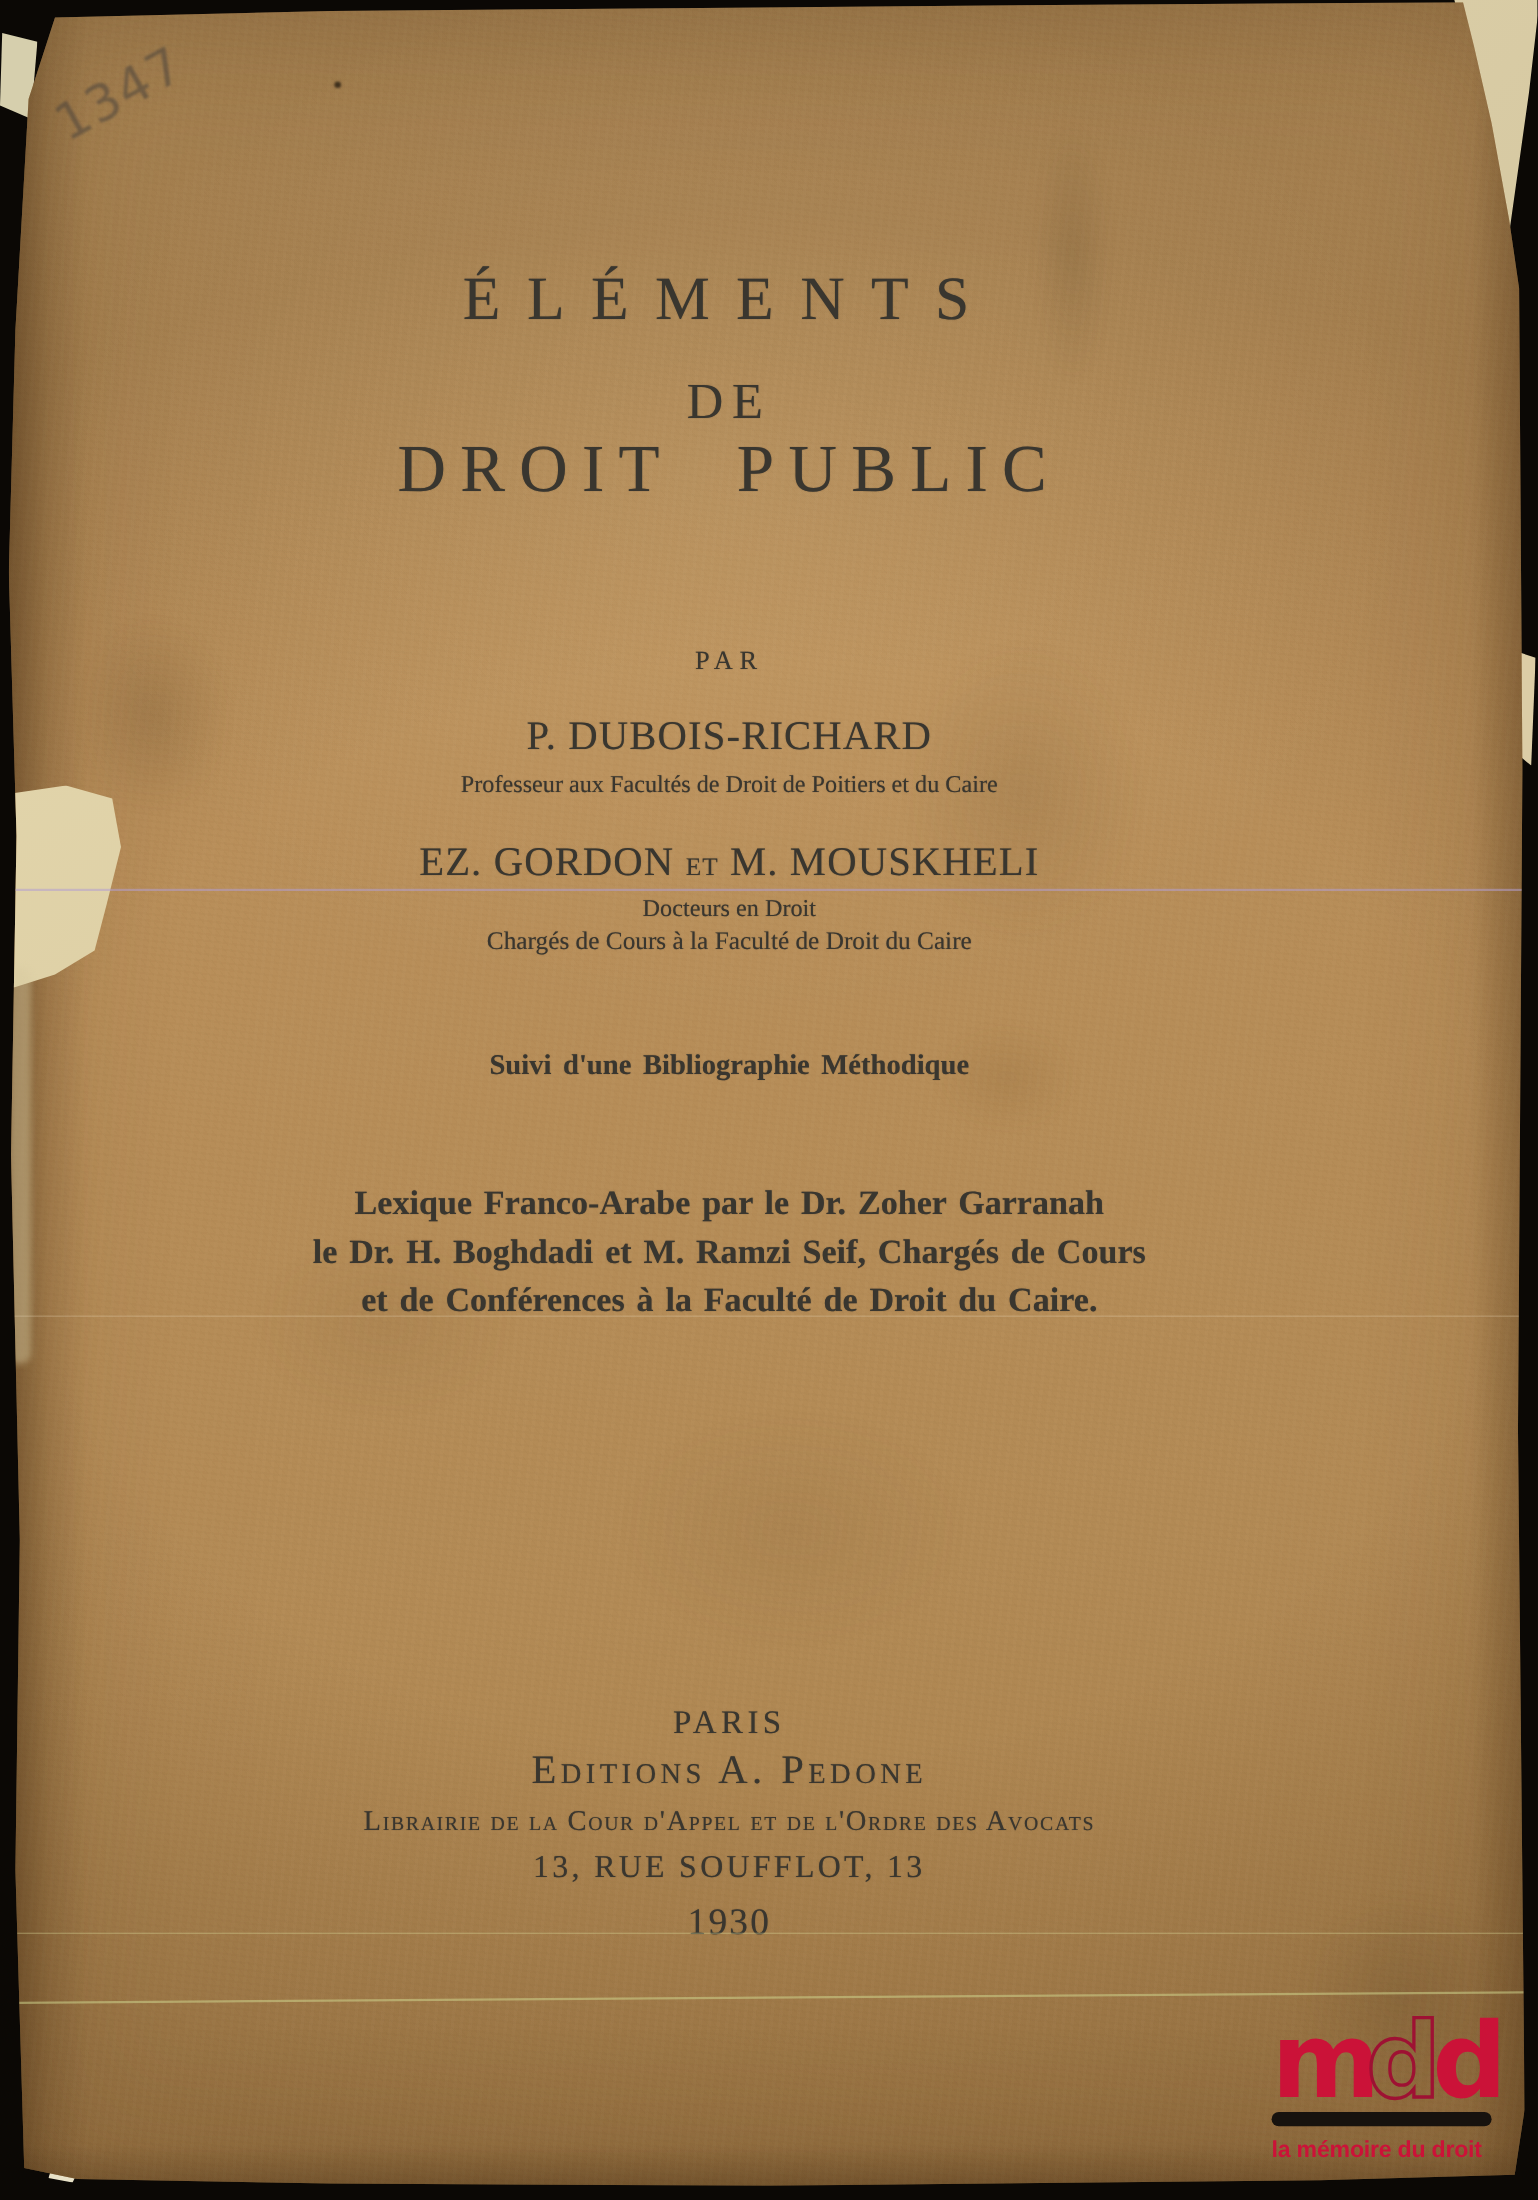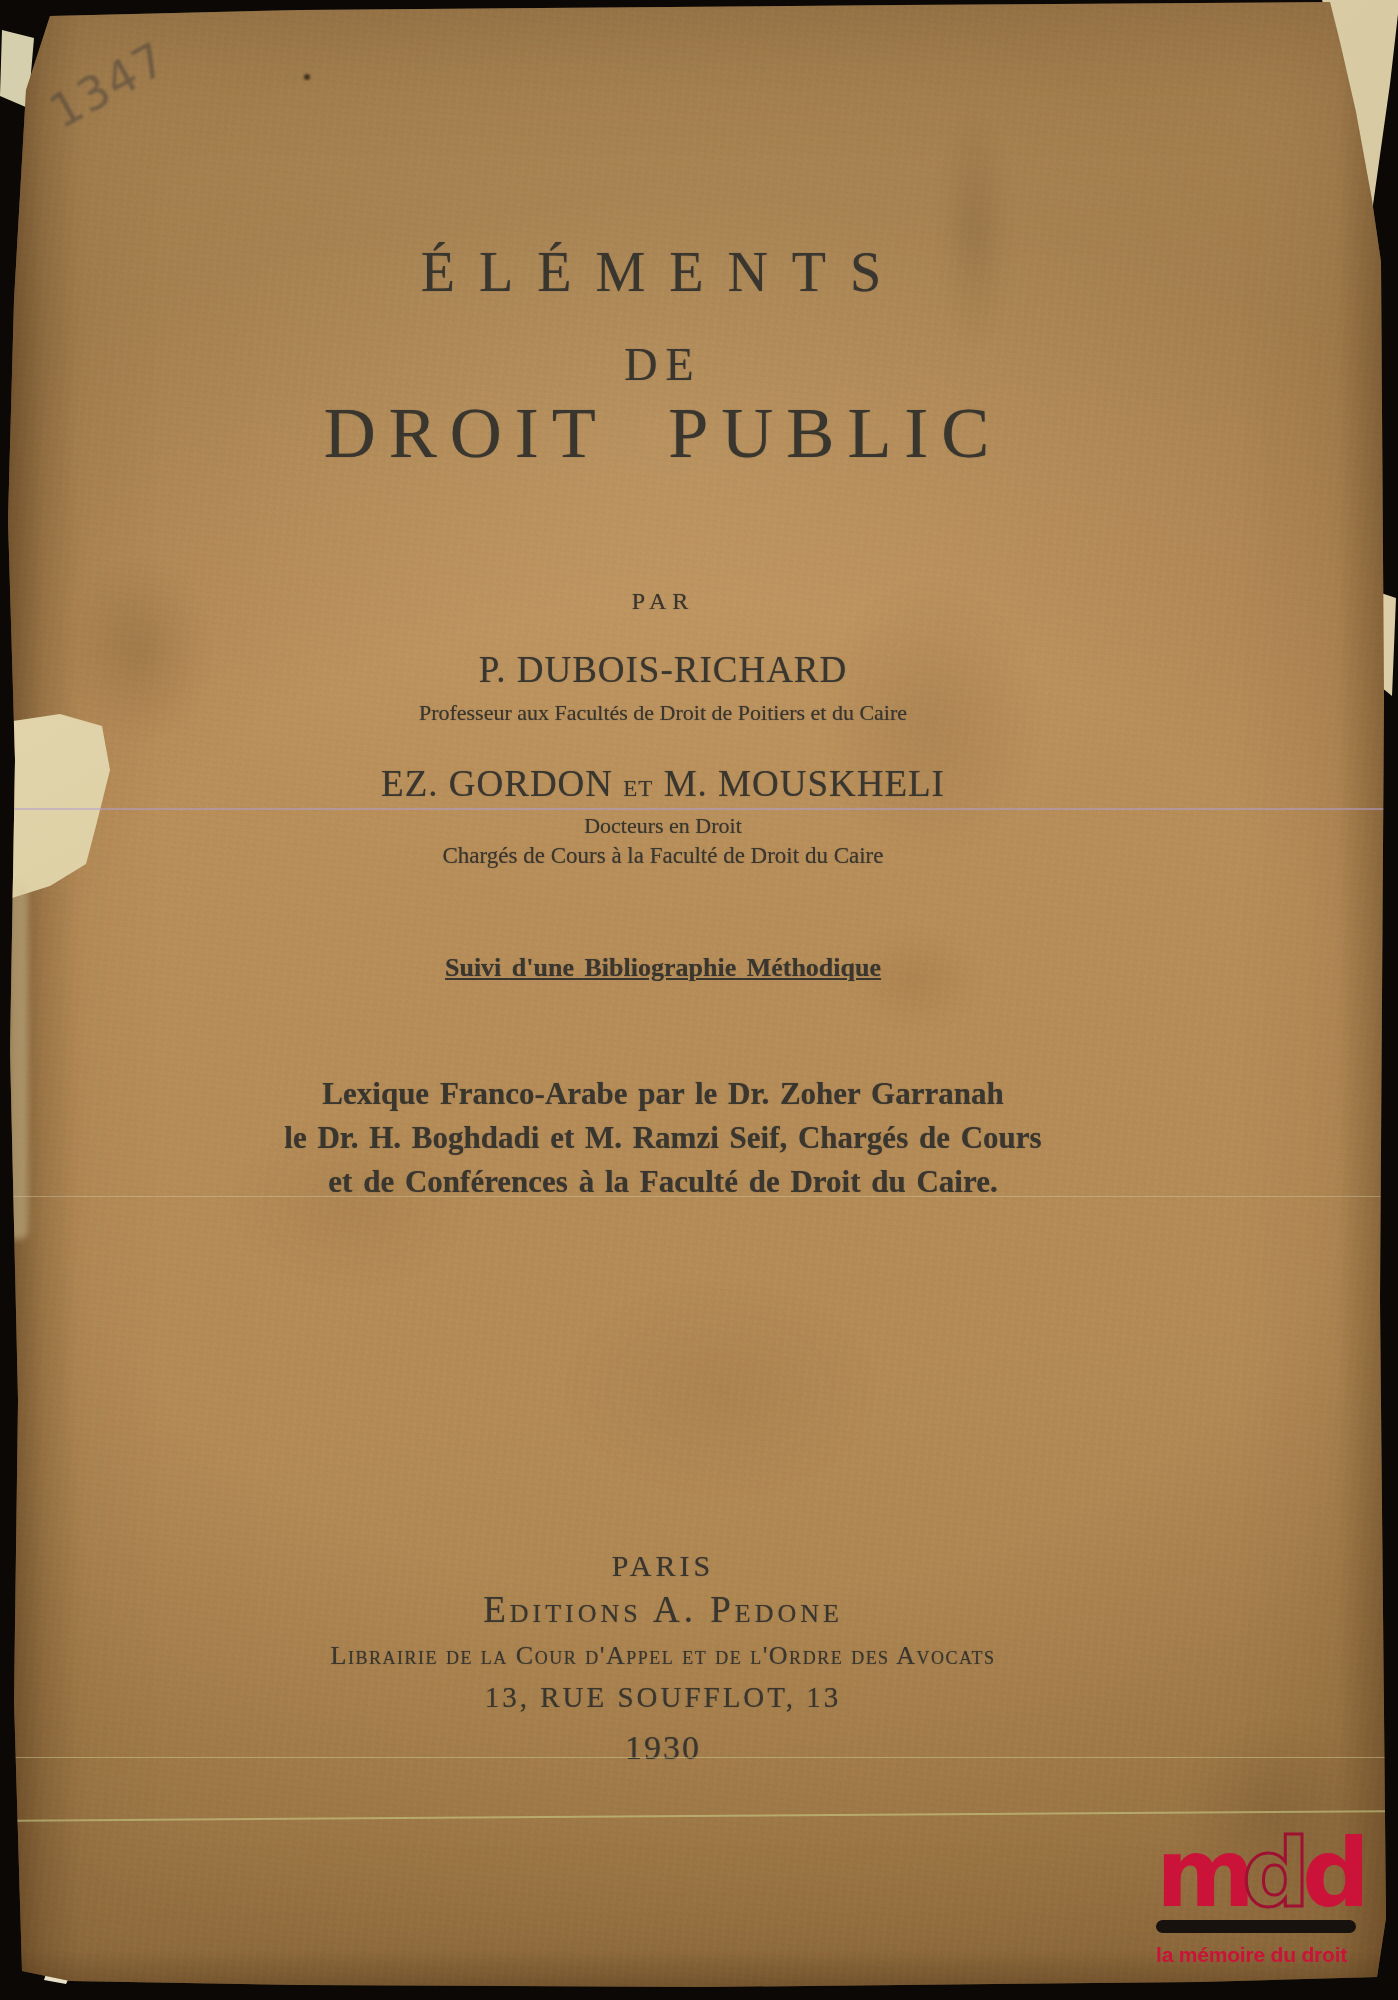--- a/index.html
+++ b/index.html
@@ -72,29 +72,29 @@
   
   .hand{position:absolute;left:46px;top:58px;font-family:"DejaVu Sans",sans-serif;
     font-size:46px;color:rgba(72,66,58,0.55);transform:rotate(-29deg);
     filter:blur(0.8px);letter-spacing:2px;}
 
   
   .tl{position:absolute;left:38px;width:1250px;text-align:center;
       color:#39362f;white-space:nowrap;text-shadow:0 0 1px rgba(52,46,38,0.55);}
   .t-elements{top:240px;font-size:56px;letter-spacing:24px;}
   .t-de{top:338px;font-size:46px;letter-spacing:8px;}
-  .t-droit{top:392px;font-size:72px;letter-spacing:13px;word-spacing:30px;}
+  .t-droit{top:392px;font-size:61px;letter-spacing:13px;word-spacing:30px;}
   .t-par{top:588px;font-size:24px;letter-spacing:6px;}
   .t-a1name{top:648px;font-size:37px;letter-spacing:1px;}
   .t-a1role{top:700px;font-size:22px;}
   .t-a2name{top:762px;font-size:37px;letter-spacing:1px;}
   .t-a2name .conj{font-variant:small-caps;font-size:33px;}
   .t-a2role1{top:813px;font-size:22px;}
   .t-a2role2{top:843px;font-size:23px;}
-  .t-suivi1{top:953px;font-size:26px;font-weight:bold;word-spacing:4px;text-decoration:underline;}
+  .t-suivi1{top:953px;font-size:26px;font-weight:bold;word-spacing:4px;}
   .t-suivi2{top:1018px;font-size:24px;font-weight:bold;}
   .t-lex{font-size:31px;font-weight:bold;word-spacing:3px;}
   .t-lex1{top:1076px;}
   .t-lex2{top:1120px;}
   .t-lex3{top:1164px;}
   .t-paris{top:1549px;font-size:30px;letter-spacing:4px;}
   .t-editions{top:1588px;font-size:37px;font-variant:small-caps;letter-spacing:4px;}
   .t-librairie{top:1641px;font-size:26px;font-variant:small-caps;letter-spacing:1.5px;}
   .t-address{top:1681px;font-size:29px;letter-spacing:3px;}
   .t-year{top:1729px;font-size:34px;letter-spacing:2px;}

